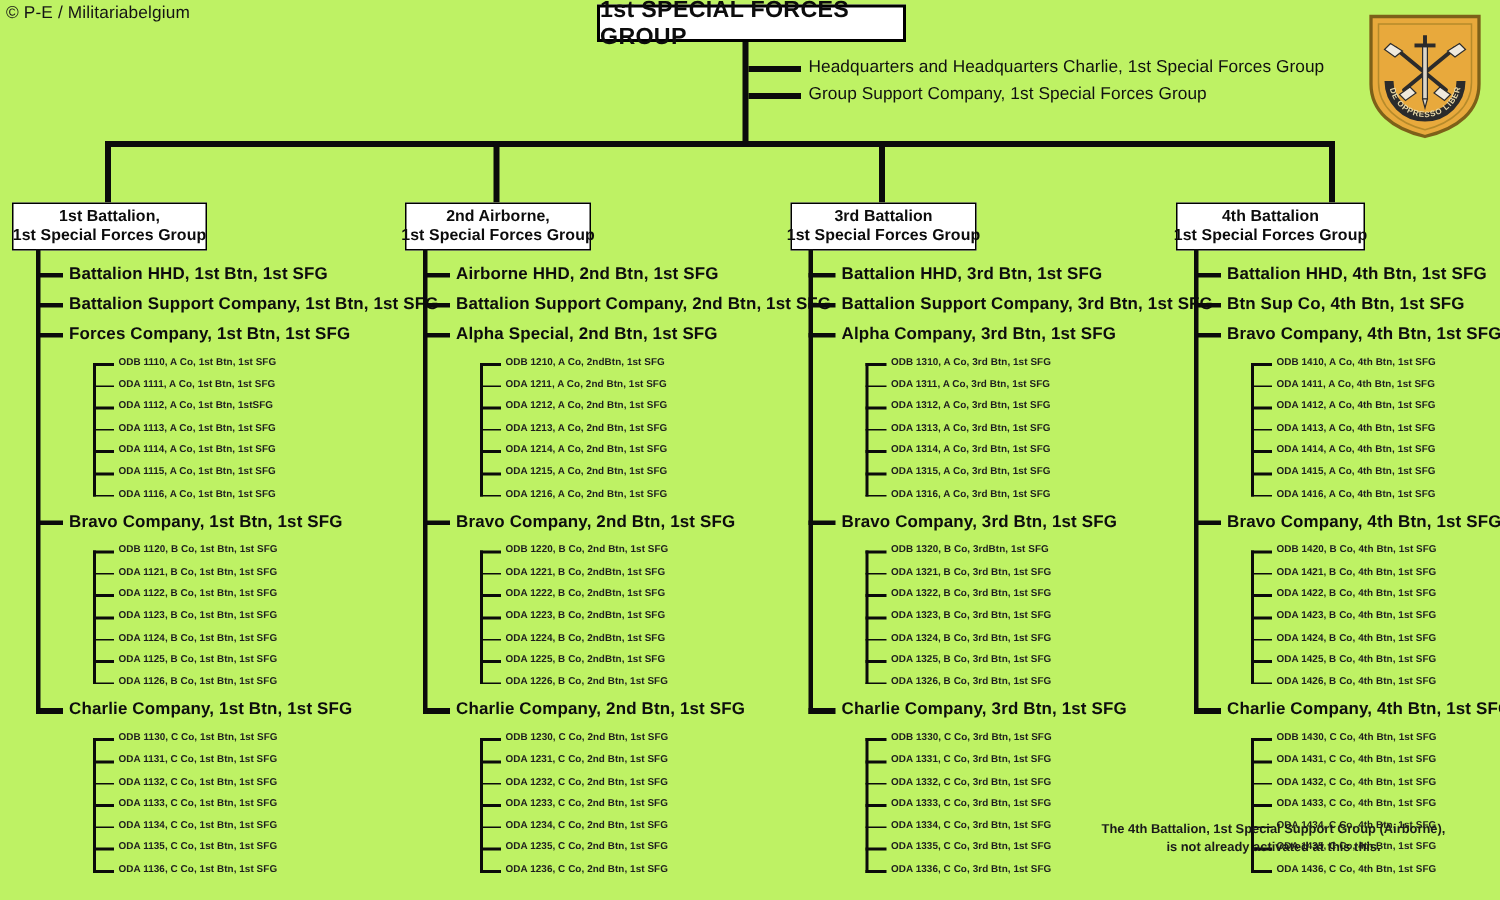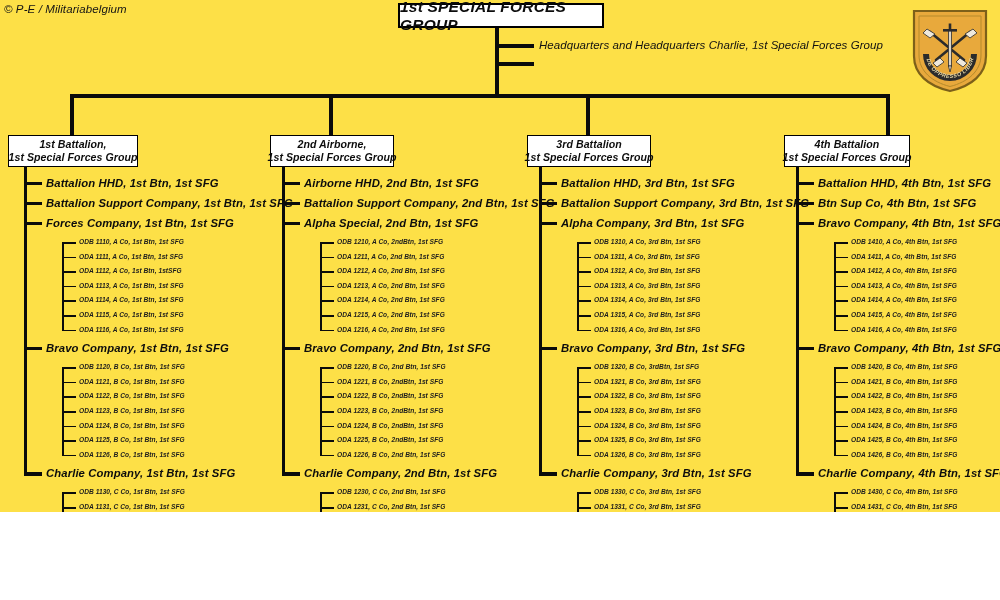--- a/index.html
+++ b/index.html
@@ -3,24 +3,23 @@
 <meta charset="utf-8">
 <style>
   html,body{margin:0;padding:0;background:#ffffff;}
   body{
     font-family:"Liberation Sans","DejaVu Sans",sans-serif;
     color:#0c0c0c;
   }
   #chart{
     position:relative;
     width:1000px;
-    height:512px;
+    height:600px;
     overflow:hidden;
-    background:#fde047;
-    font-style:italic;
+    background:#bef264;
   }
   .vline{position:absolute;background:#0b0b0b;}
   .hline{position:absolute;background:#0b0b0b;}
 
   
   .copyright{
     position:absolute;left:4px;top:3px;
     font-size:11.5px;letter-spacing:.1px;white-space:nowrap;
     color:#141414;
   }
@@ -84,20 +83,21 @@
   <div class="root-box">
     <span>1st SPECIAL FORCES GROUP</span>
   </div>
 
   <div class="vline" style="left:495px;top:28px;width:4px;height:68px;"></div>
 
   <div class="hline" style="left:499px;top:44px;width:35px;height:3.5px;"></div>
   <div class="staff-label" style="left:539px;top:39px;">Headquarters and Headquarters Charlie,  1st Special Forces Group</div>
 
   <div class="hline" style="left:499px;top:62px;width:35px;height:3.5px;"></div>
+  <div class="staff-label" style="left:539px;top:57px;">Group Support Company,  1st Special Forces Group</div>
 
   <div class="hline" style="left:70px;top:94px;width:820px;height:4px;"></div>
 
   <div class="vline" style="left:70px;top:94px;width:4px;height:41px;"></div>
   <div class="vline" style="left:329px;top:94px;width:4px;height:41px;"></div>
   <div class="vline" style="left:586px;top:94px;width:4px;height:41px;"></div>
   <div class="vline" style="left:886px;top:94px;width:4px;height:41px;"></div>
 
   <div class="btn-box" style="left:8px;top:135px;width:130px;">
     <span>1st Battalion,</span>

